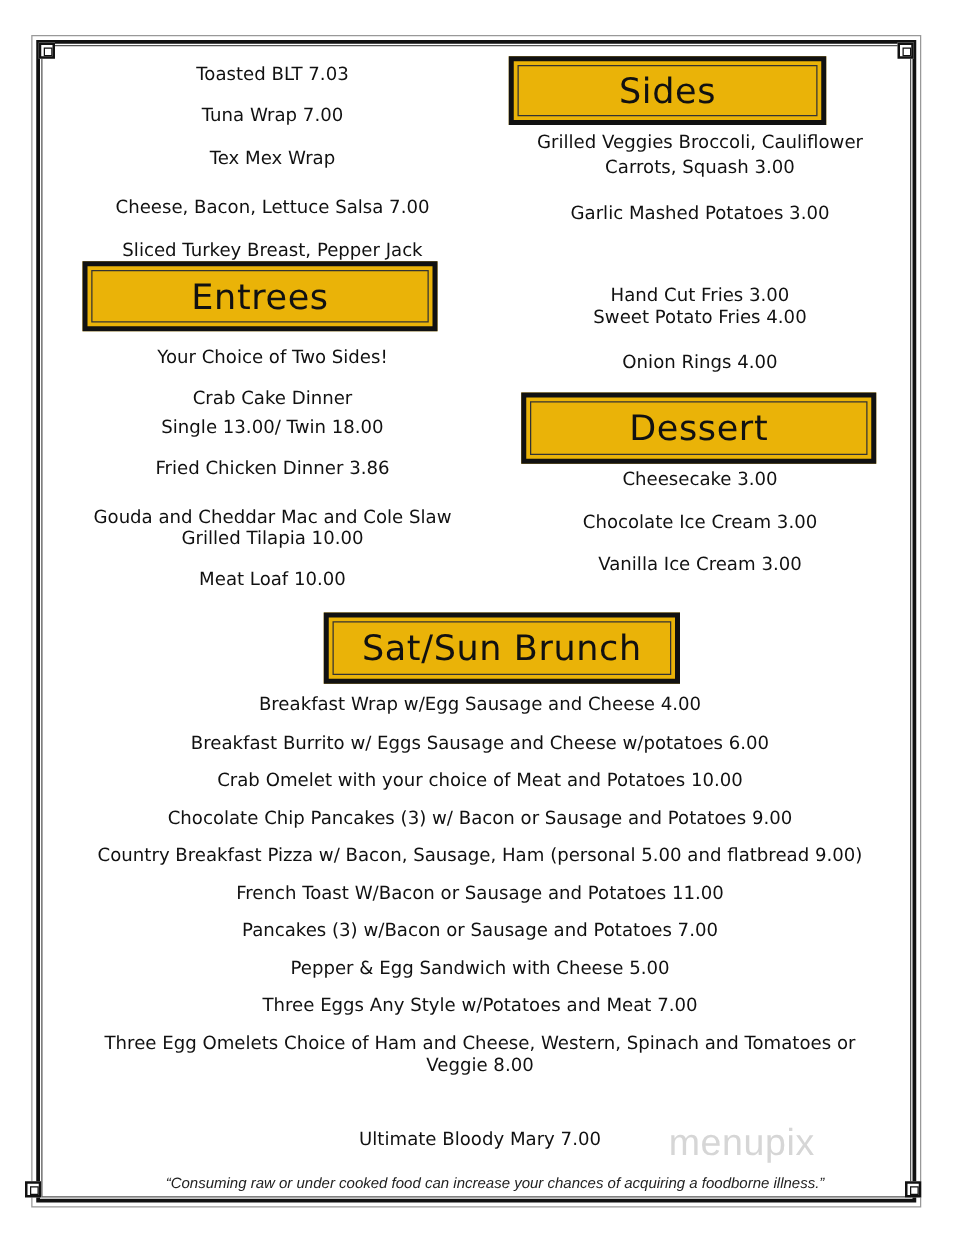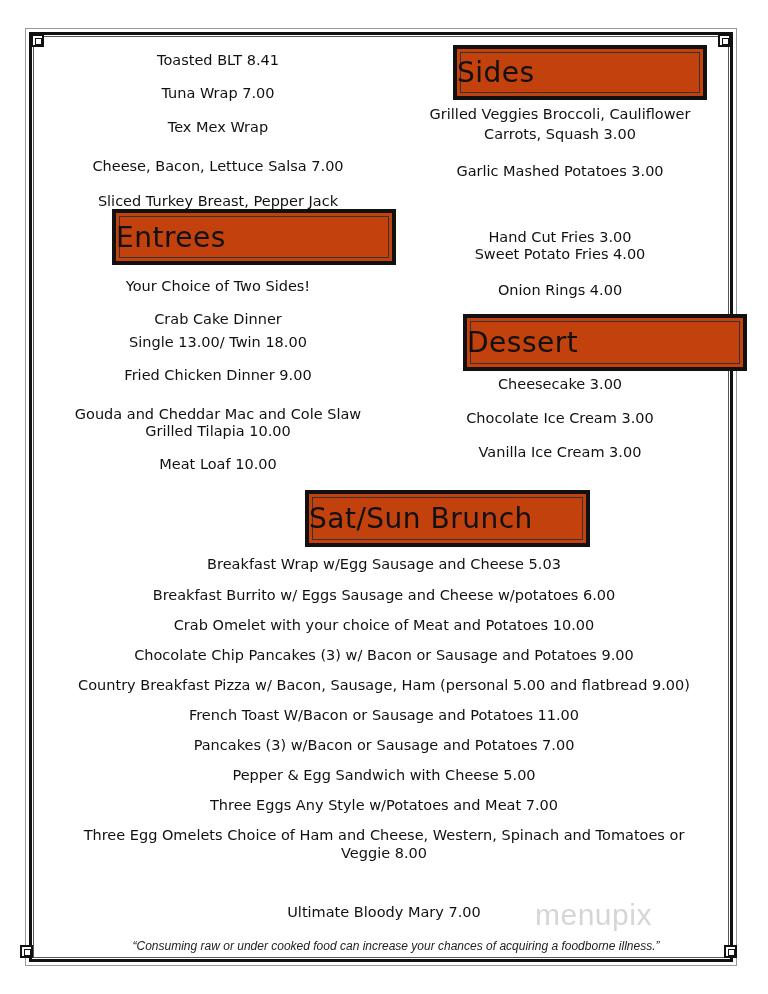--- a/index.html
+++ b/index.html
@@ -27,22 +27,22 @@
     content: ""; position: absolute; left: 2px; top: 2px; width: 5px; height: 5px;
     border: 1px solid #111;
   }
   .knot-tl { left: 31px; top: 34px; }
   .knot-tr { left: 316px; top: 34px; left: 718px; }
   .knot-bl { left: 20px; top: 945px; }
   .knot-br { left: 724px; top: 945px; }
 
   
   .heading-box {
-    position: absolute; border: 4px solid #111; background: #c2410c;
-    display: flex; align-items: center; justify-content: flex-start; margin-left: 46px;
+    position: absolute; border: 4px solid #111; background: #eab308;
+    display: flex; align-items: center; justify-content: center;
   }
   .heading-box::before {
     content: ""; position: absolute; left: 3px; top: 3px; right: 3px; bottom: 3px;
     border: 1px solid #333;
   }
   .heading-box span {
     position: relative; font-size: 28px; letter-spacing: 0.5px; color: #111;
     font-family: "DejaVu Sans", sans-serif; font-weight: normal;
   }
 
@@ -65,21 +65,21 @@
 
 <div class="frame-gray"></div>
 <div class="frame-outer"></div>
 <div class="frame-inner"></div>
 <div class="corner-knot knot-tl"></div>
 <div class="corner-knot knot-tr"></div>
 <div class="corner-knot knot-bl"></div>
 <div class="corner-knot knot-br"></div>
 
 <div class="col" style="left:36px; width:364px; top:0; height:200px;">
-  <div class="item" style="top:52px;">Toasted BLT 8.41</div>
+  <div class="item" style="top:52px;">Toasted BLT 7.03</div>
   <div class="item" style="top:85px;">Tuna Wrap 7.00</div>
   <div class="item" style="top:119px;">Tex Mex Wrap</div>
   <div class="item" style="top:149px;margin-top:44px;">Sliced Turkey Breast, Pepper Jack</div>
   <div class="item" style="top:158px;">Cheese, Bacon, Lettuce Salsa 7.00</div>
 </div>
 
 <div class="heading-box" style="left:407px; top:45px; width:254px; height:55px;">
   <span>Sides</span>
 </div>
 <div class="col" style="left:400px; width:320px; top:0; height:310px;">
@@ -91,40 +91,40 @@
   <div class="item" style="top:282px;">Onion Rings 4.00</div>
 </div>
 
 <div class="heading-box" style="left:66px; top:209px; width:284px; height:56px;">
   <span>Entrees</span>
 </div>
 <div class="col" style="left:36px; width:364px; top:0; height:480px;">
   <div class="item" style="top:278px;">Your Choice of Two Sides!</div>
   <div class="item" style="top:311px;">Crab Cake Dinner</div>
   <div class="item" style="top:334px;">Single 13.00/ Twin 18.00</div>
-  <div class="item" style="top:367px;">Fried Chicken Dinner 9.00</div>
+  <div class="item" style="top:367px;">Fried Chicken Dinner 3.86</div>
   <div class="item" style="top:406px;">Gouda and Cheddar Mac and Cole Slaw</div>
   <div class="item" style="top:423px;">Grilled Tilapia 10.00</div>
   <div class="item" style="top:456px;">Meat Loaf 10.00</div>
 </div>
 
 <div class="heading-box" style="left:417px; top:314px; width:284px; height:57px;">
   <span>Dessert</span>
 </div>
 <div class="col" style="left:400px; width:320px; top:0; height:470px;">
   <div class="item" style="top:376px;">Cheesecake 3.00</div>
   <div class="item" style="top:410px;">Chocolate Ice Cream 3.00</div>
   <div class="item" style="top:444px;">Vanilla Ice Cream 3.00</div>
 </div>
 
 <div class="heading-box" style="left:259px; top:490px; width:285px; height:57px;">
   <span>Sat/Sun Brunch</span>
 </div>
 <div class="col" style="left:36px; width:696px; top:0; height:930px;">
-  <div class="item" style="top:556px;">Breakfast Wrap w/Egg Sausage and Cheese 5.03</div>
+  <div class="item" style="top:556px;">Breakfast Wrap w/Egg Sausage and Cheese 4.00</div>
   <div class="item" style="top:587px;">Breakfast Burrito w/ Eggs Sausage and Cheese w/potatoes 6.00</div>
   <div class="item" style="top:617px;">Crab Omelet with your choice of Meat and Potatoes 10.00</div>
   <div class="item" style="top:647px;">Chocolate Chip Pancakes (3) w/ Bacon or Sausage and Potatoes 9.00</div>
   <div class="item" style="top:677px;">Country Breakfast Pizza w/ Bacon, Sausage, Ham (personal 5.00 and flatbread 9.00)</div>
   <div class="item" style="top:707px;">French Toast W/Bacon or Sausage and Potatoes 11.00</div>
   <div class="item" style="top:737px;">Pancakes (3) w/Bacon or Sausage and Potatoes 7.00</div>
   <div class="item" style="top:767px;">Pepper &amp; Egg Sandwich with Cheese 5.00</div>
   <div class="item" style="top:797px;">Three Eggs Any Style w/Potatoes and Meat 7.00</div>
   <div class="item" style="top:827px;">Three Egg Omelets Choice of Ham and Cheese, Western, Spinach and Tomatoes or</div>
   <div class="item" style="top:845px;">Veggie 8.00</div>

